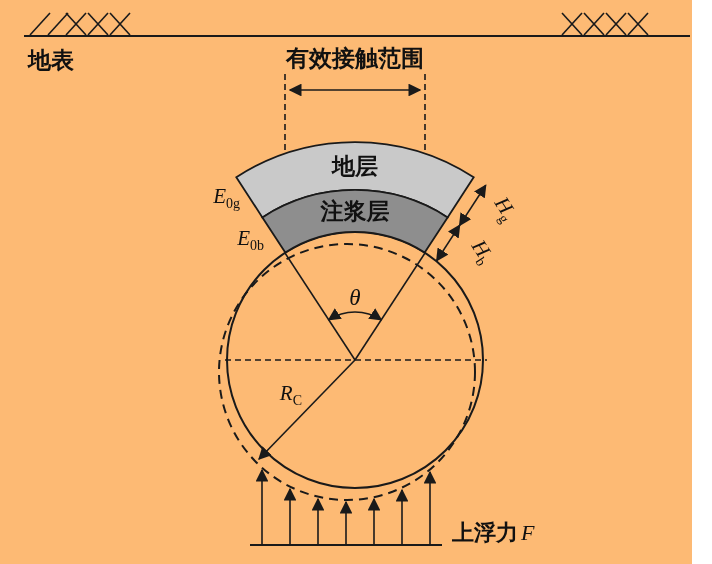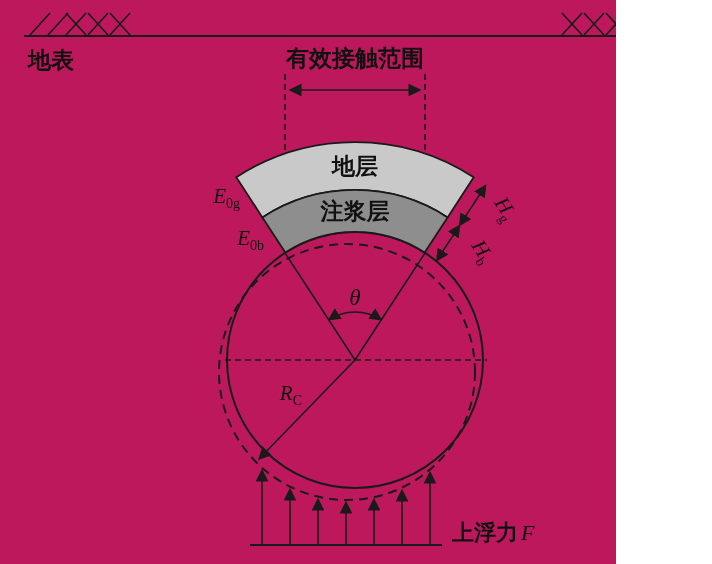--- a/index.html
+++ b/index.html
@@ -1,17 +1,17 @@
 <!DOCTYPE html>
 <html><head>
 <meta charset="utf-8">
 <style>
   html,body{margin:0;padding:0;background:#fff;}
   .canvas{
-    width:616px;height:564px;background:#be185d;position:relative;
+    width:692px;height:564px;background:#fdba74;position:relative;
     font-family:"Liberation Serif","DejaVu Serif",serif;overflow:hidden;
   }
   svg{display:block;}
   .ln{stroke:#1a1a1a;fill:none;stroke-width:1.6;}
   .thick{stroke-width:2;}
   .dash{stroke-dasharray:9 6;}
   .dashf{stroke-dasharray:6 4;}
   .band{stroke:#1a1a1a;stroke-width:1.8;}
   text{fill:#111;}
   .cjk{font-weight:700;font-size:23px;font-family:"Liberation Serif","DejaVu Serif",serif;}

